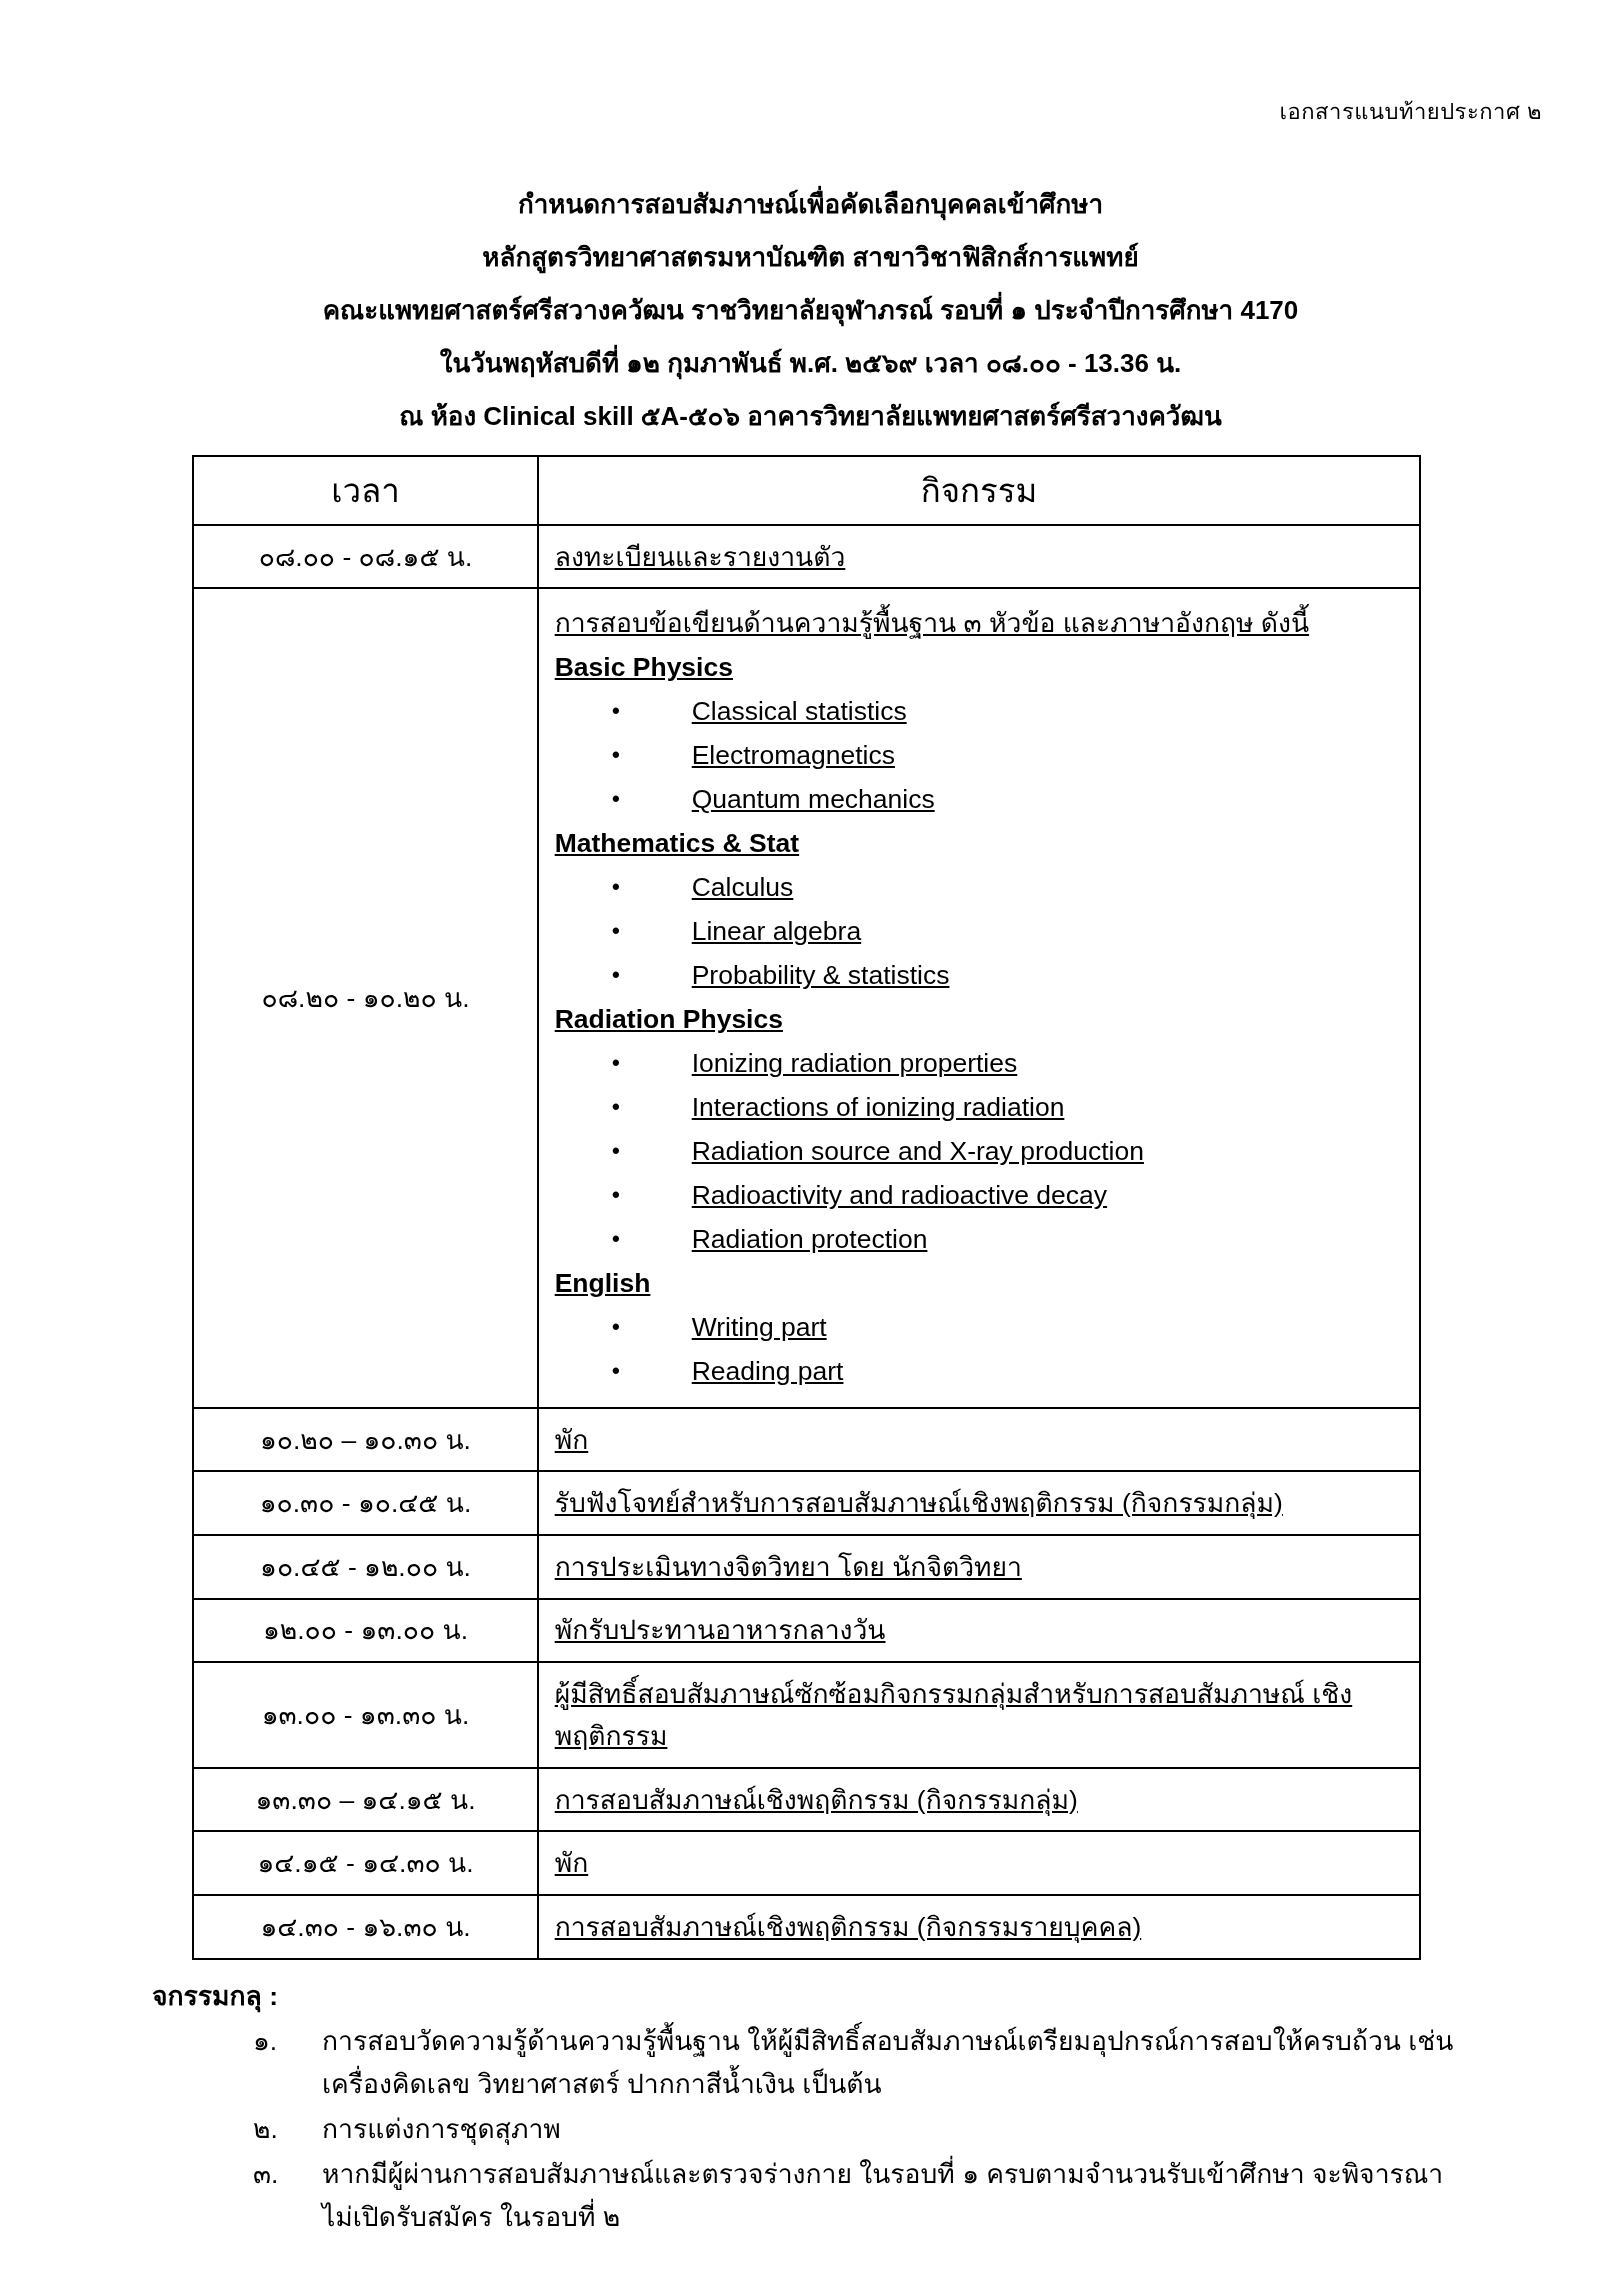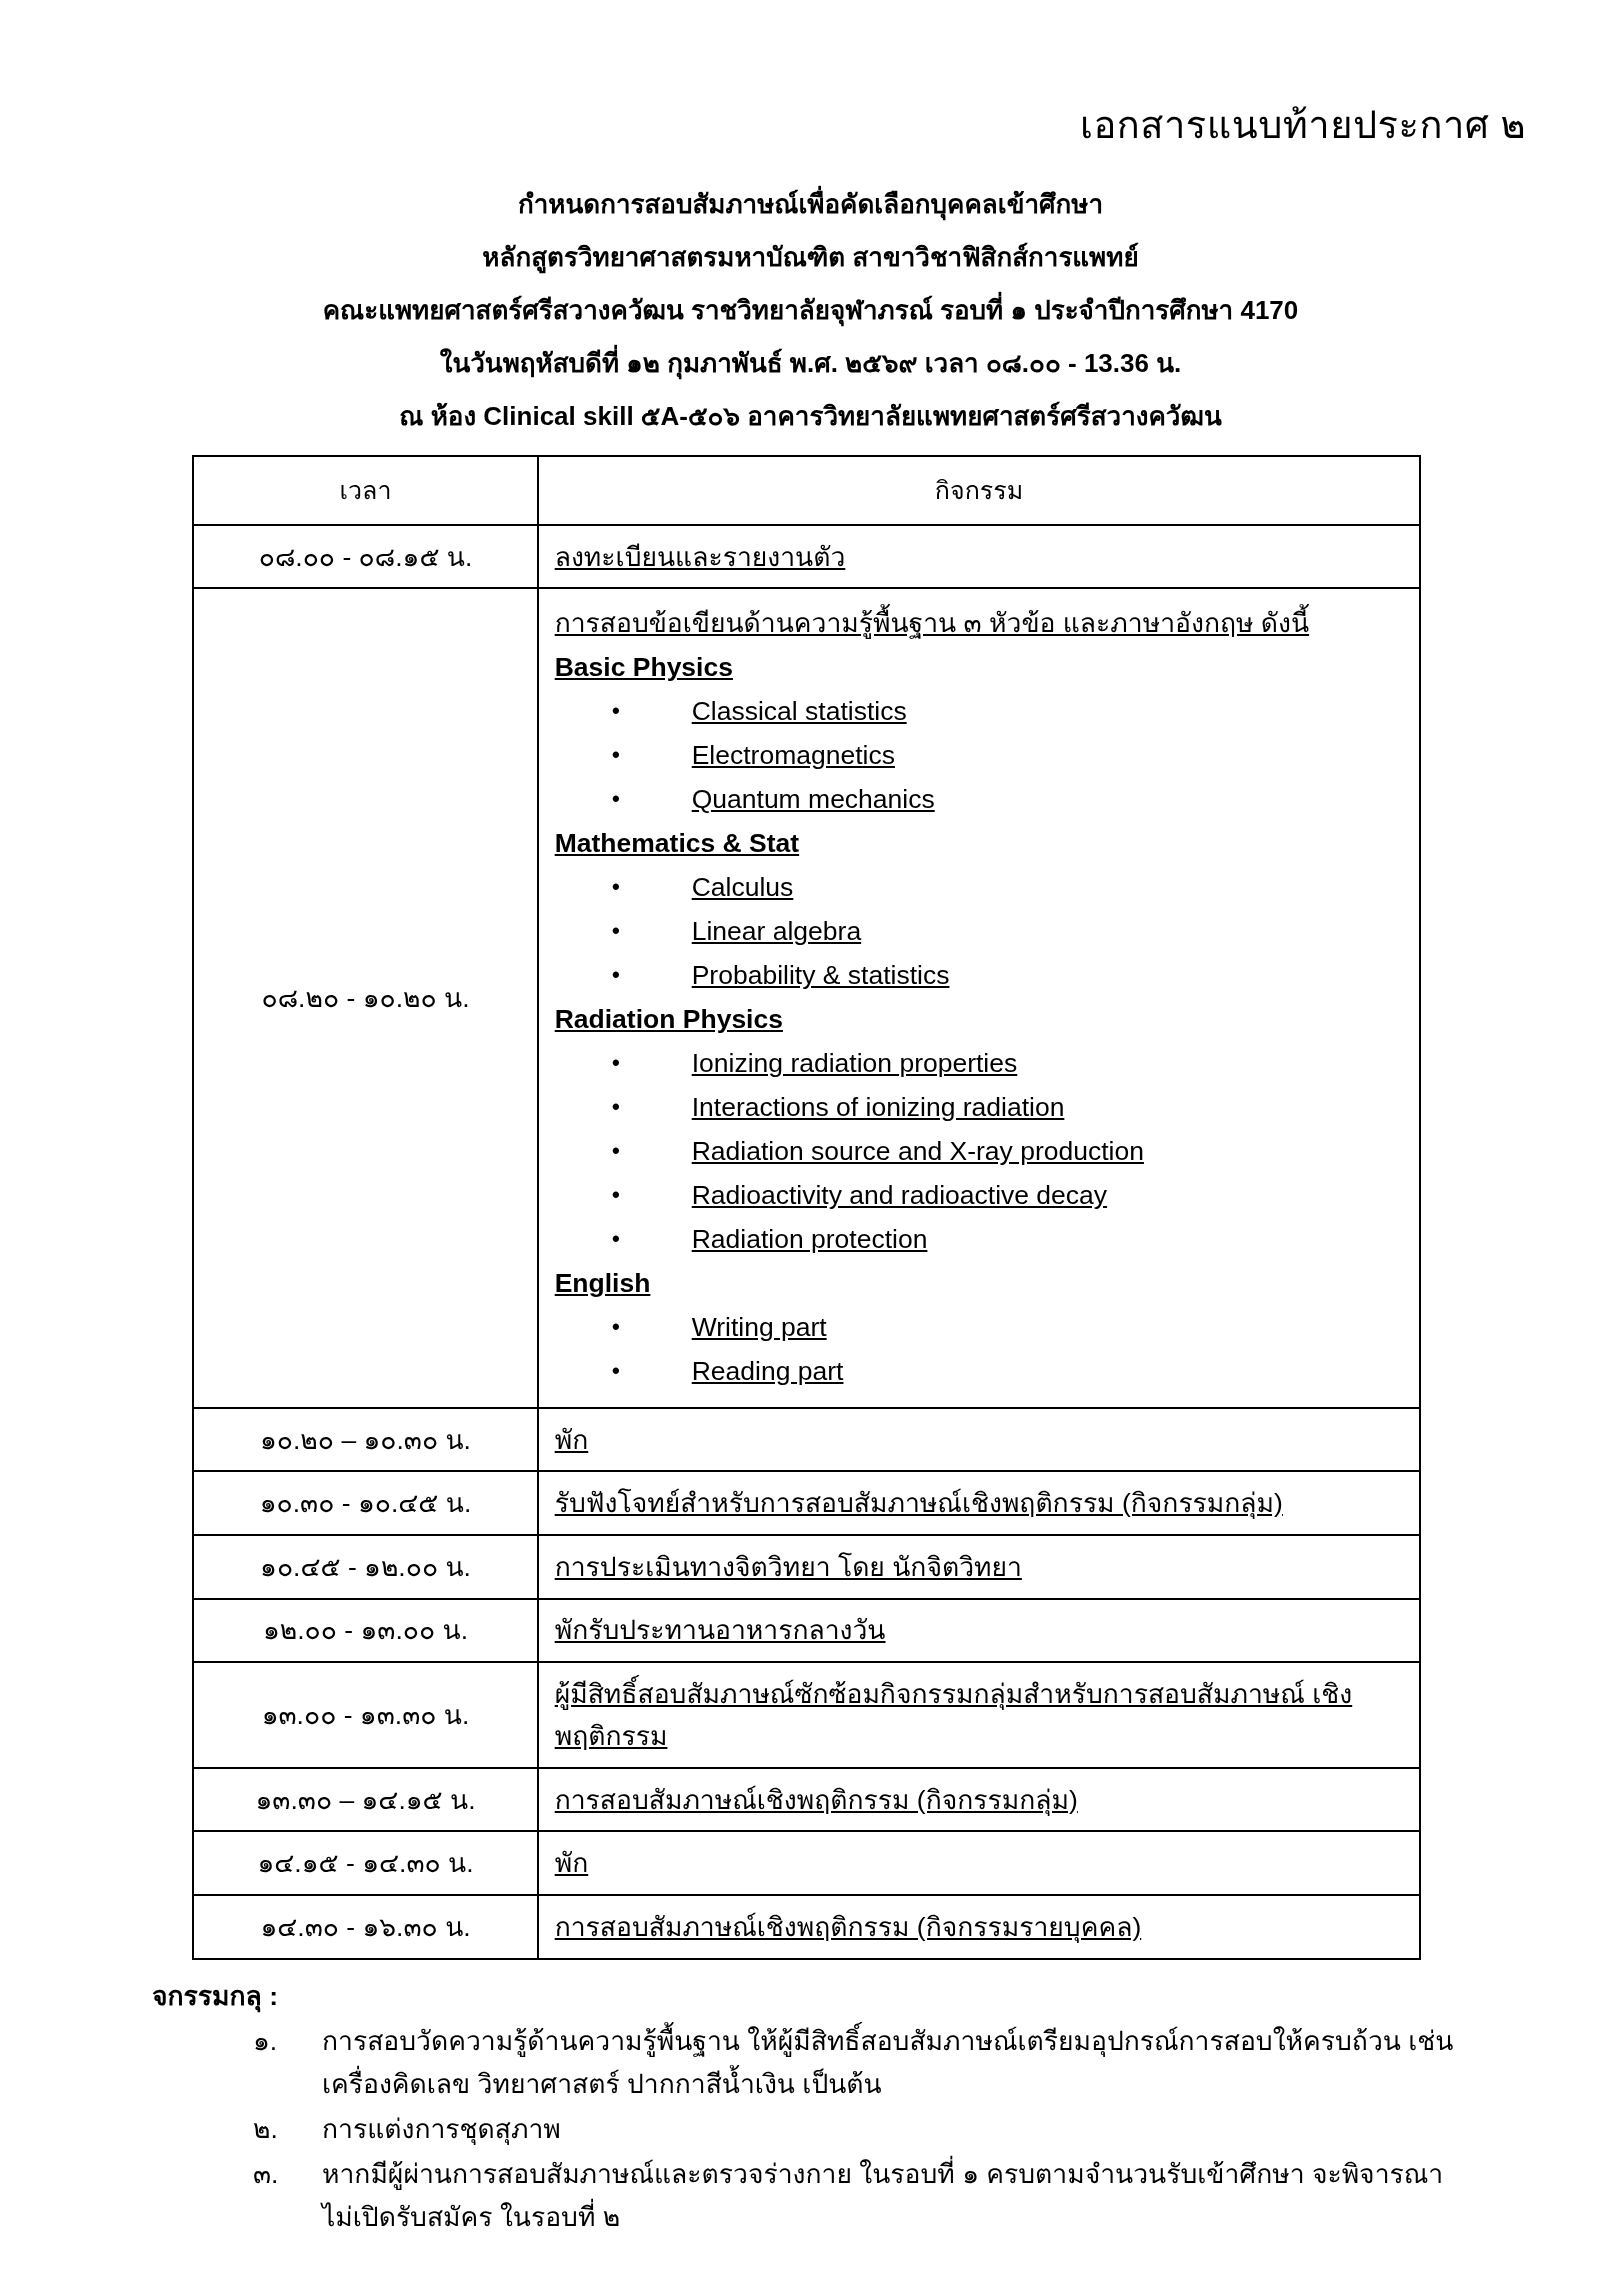--- a/index.html
+++ b/index.html
@@ -13,22 +13,22 @@
     font-size: 26.5px;
   }
   .page {
     position: absolute;
     inset: 0;
     background: #ffffff;
   }
   .corner-note {
     position: absolute;
     top: 94px;
-    right: 95px;
-    font-size: 38px;
+    right: 79px;
+    font-size: 22px;
     letter-spacing: 0.5px;
     white-space: nowrap;
   }
   .title-block {
     margin-top: 178px;
     text-align: center;
     font-weight: bold;
     font-size: 26px;
     line-height: 53px;
   }
@@ -41,21 +41,21 @@
   .schedule-table col.col-time { width: 345px; }
   .schedule-table th, .schedule-table td {
     border: 2px solid #000;
     vertical-align: middle;
   }
   .schedule-table { border: 2.9px solid #000; }
   .schedule-table th {
     height: 69px;
     font-weight: normal;
     text-align: center;
-    font-size: 25px;
+    font-size: 33px;
   }
   .schedule-table td { font-size: 26.5px; }
   .time-cell {
     text-align: center;
     white-space: nowrap;
   }
   .activity-cell {
     text-align: left;
     padding: 9.8px 13.7px 9.8px 15.7px;
     text-decoration: underline;

